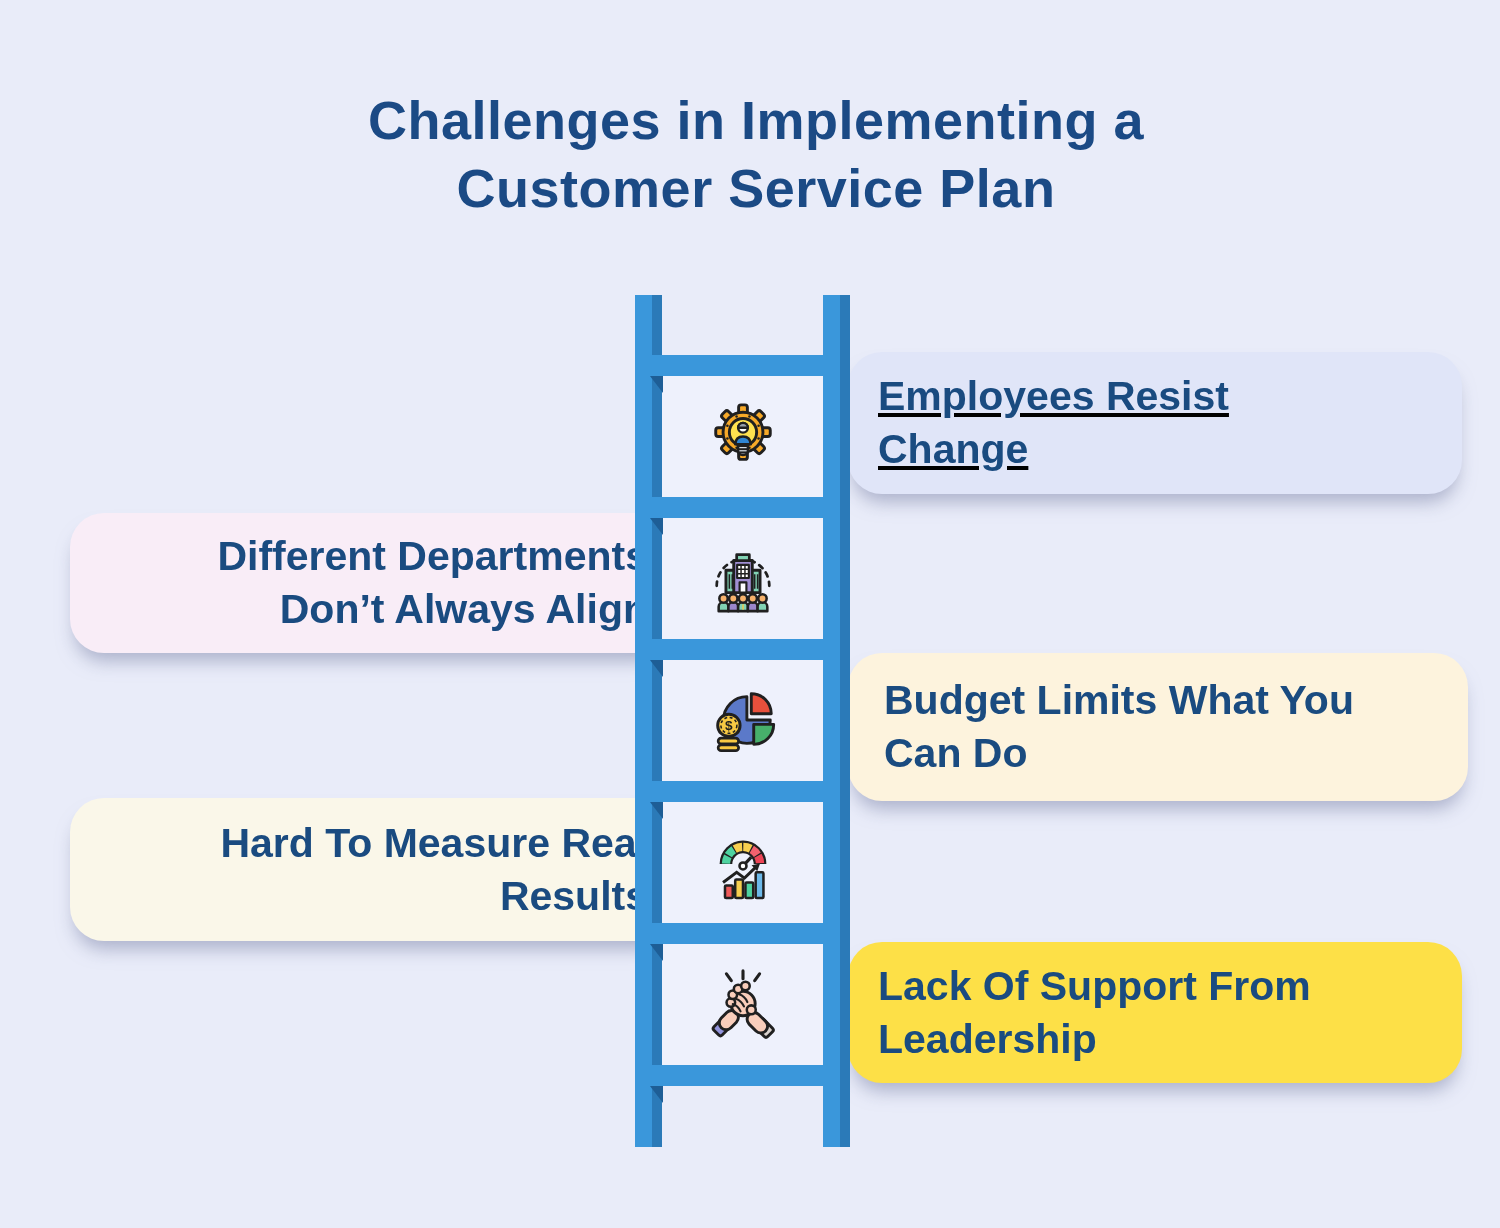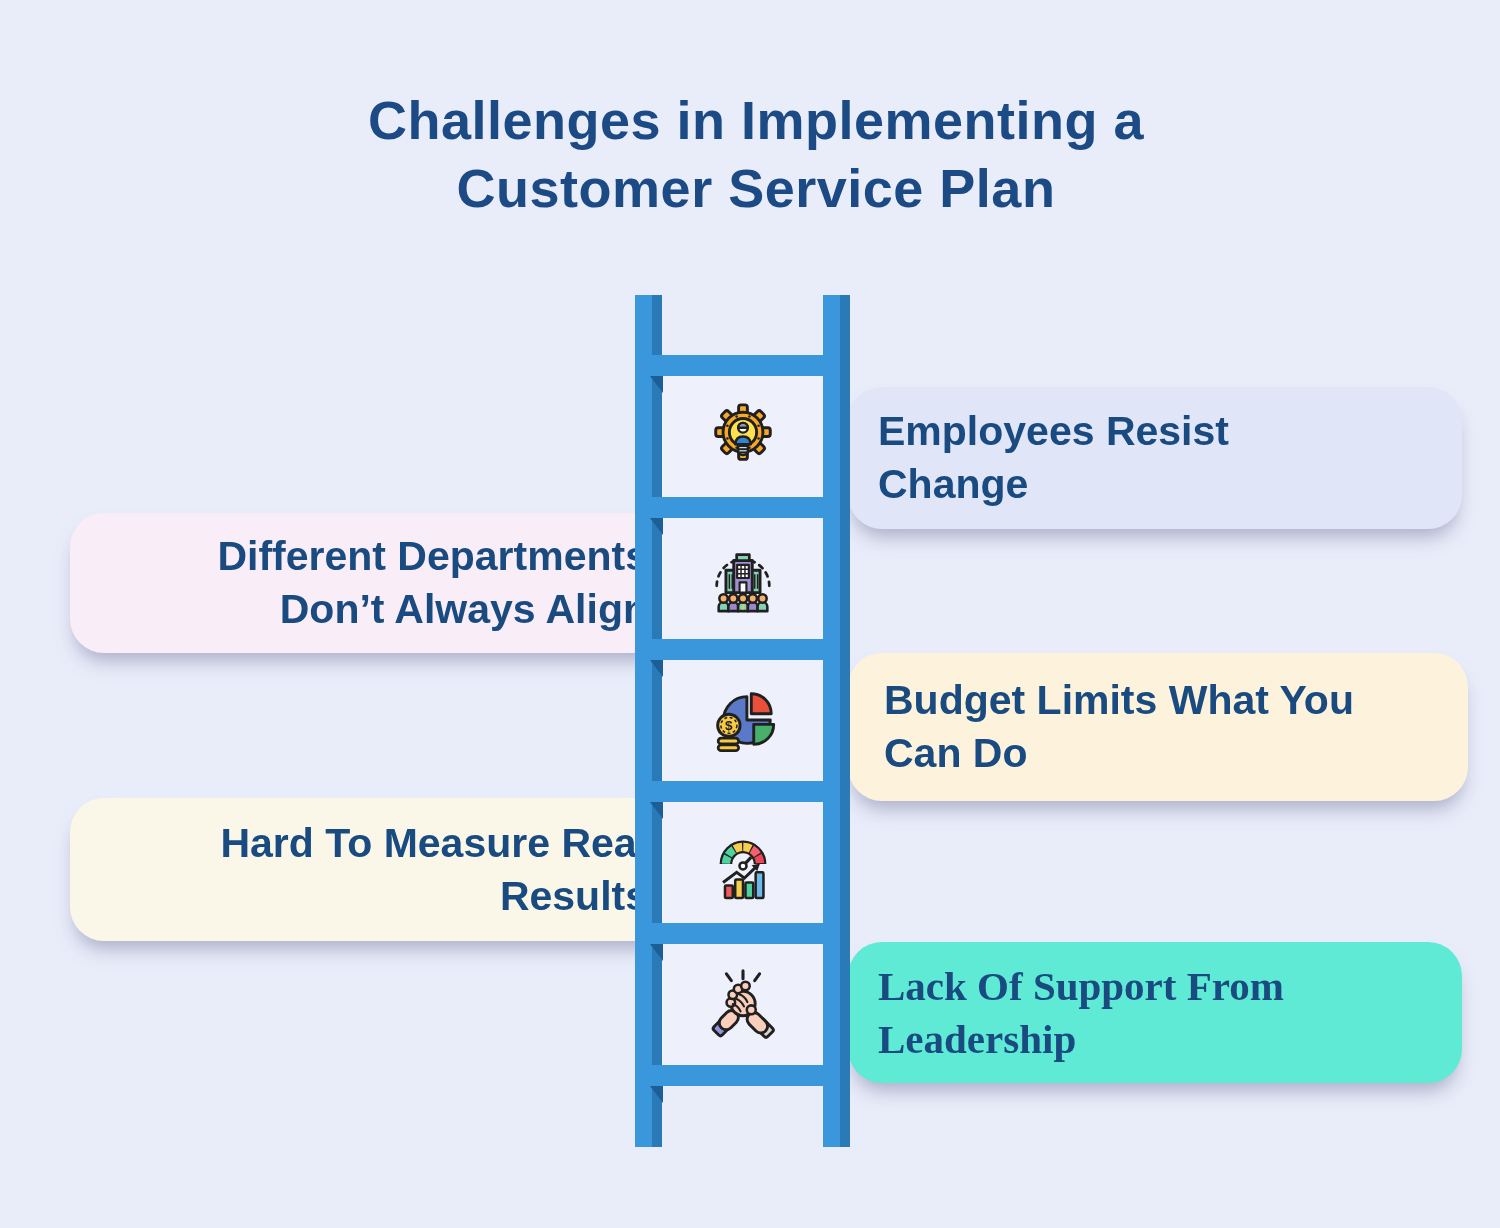--- a/index.html
+++ b/index.html
@@ -24,21 +24,21 @@
         display:flex;align-items:center;justify-content:center;}
 
   
   .box{position:absolute;z-index:1;border-radius:34px;display:flex;align-items:center;
        box-shadow:0 13px 18px -5px rgba(122,130,165,.55);}
   .box .label{font-size:41px;font-weight:700;line-height:53px;color:#1a4b80;white-space:pre-line;}
   .box.right-side{left:848px;width:584px;justify-content:flex-start;}
   .box.left-side{left:70px;width:578px;justify-content:flex-end;}
   .box.left-side .label{text-align:right;}
 
-  .b1{top:387px;height:142px;padding-left:30px;}
+  .b1{top:352px;height:142px;padding-left:30px;text-decoration:underline;}
   .b2{top:513px;height:140px;padding-right:26px;}
   .b3{top:653px;height:148px;padding-left:36px;}
   .b4{top:798px;height:143px;padding-right:26px;}
   .b5{top:942px;height:141px;padding-left:30px;}
 
   svg.icon{display:block;}
 </style>
 </head>
 <body>
 
@@ -56,21 +56,21 @@
 Don’t Always Align</div>
   </div>
   <div class="box right-side b3" style="background: rgb(253, 243, 221);">
     <div class="label" style="color: rgb(26, 75, 128);">Budget Limits What You
 Can Do</div>
   </div>
   <div class="box left-side b4" style="background: rgb(250, 247, 233);">
     <div class="label" style="color: rgb(26, 75, 128);">Hard To Measure Real
 Results</div>
   </div>
-  <div class="box right-side b5" style="background: #5eead4; font-family: Liberation Serif, serif;">
+  <div class="box right-side b5" style="background: #fde047;">
     <div class="label" style="color: rgb(26, 75, 128);">Lack Of Support From
 Leadership</div>
   </div>
 
   <div class="rail left"></div>
   <div class="rail right"></div>
 
   <div class="rung" style="top:355px"></div>
   <div class="rung" style="top:497px"></div>
   <div class="rung" style="top:639px"></div>

